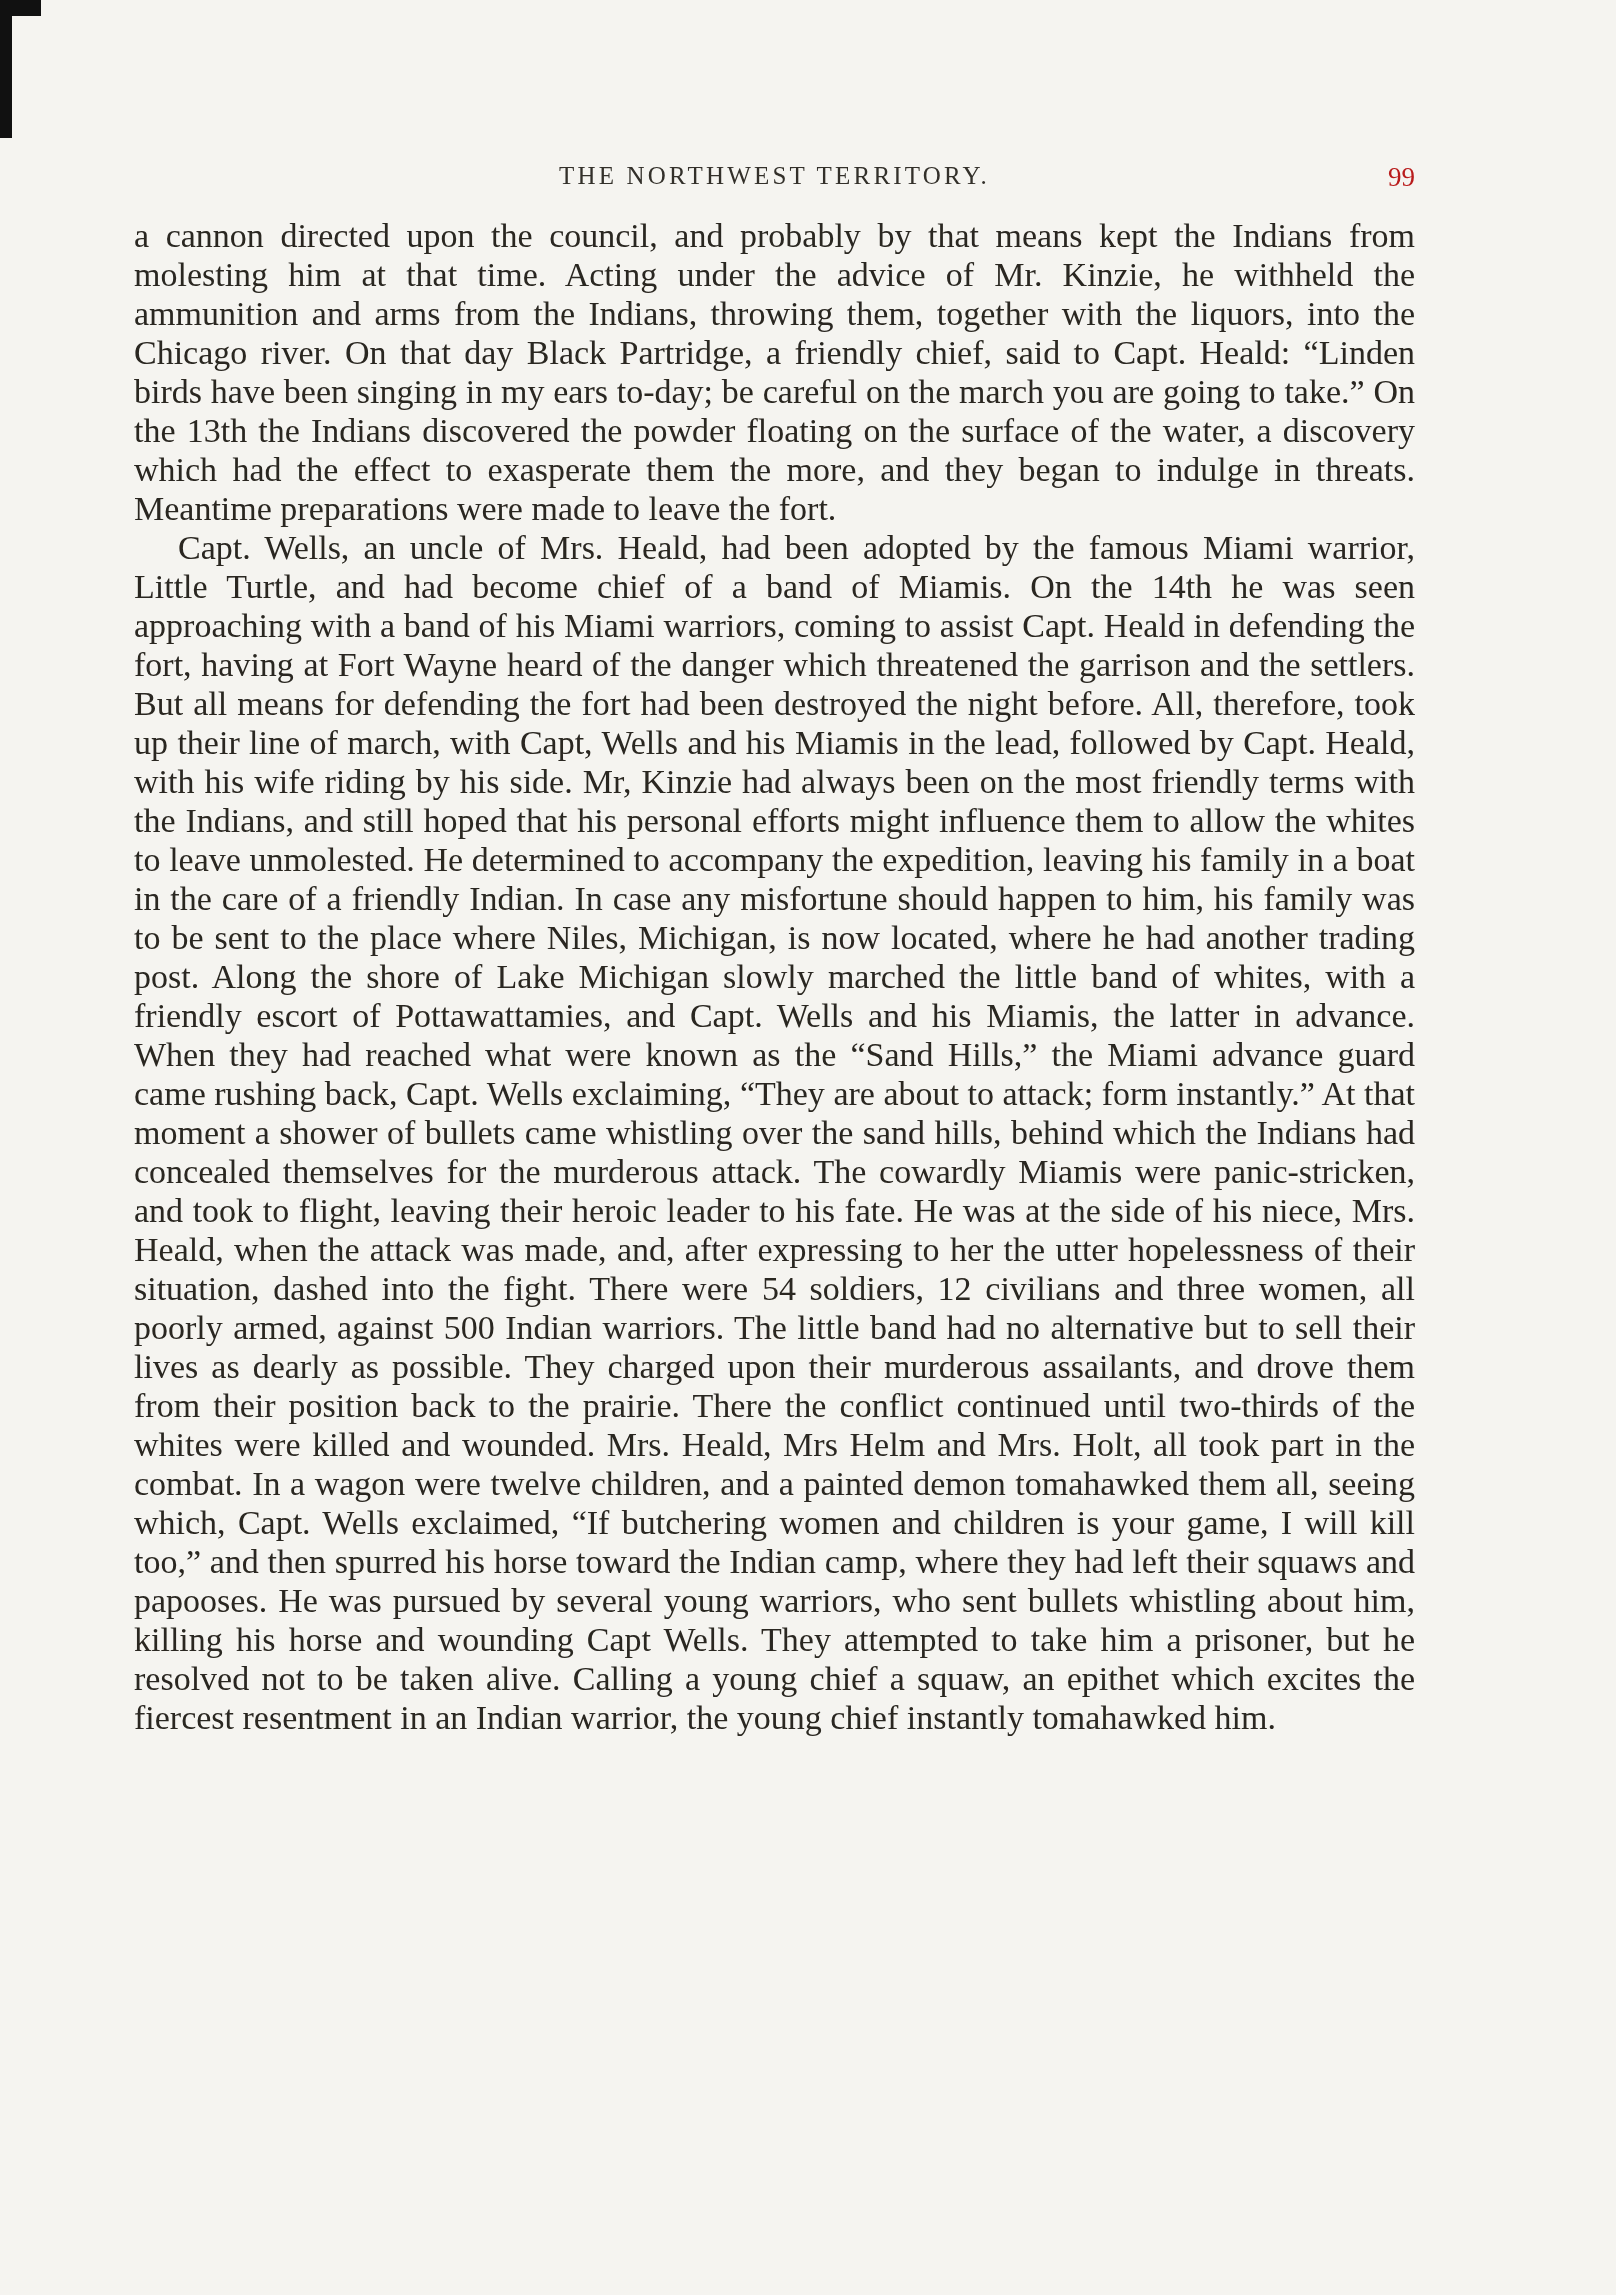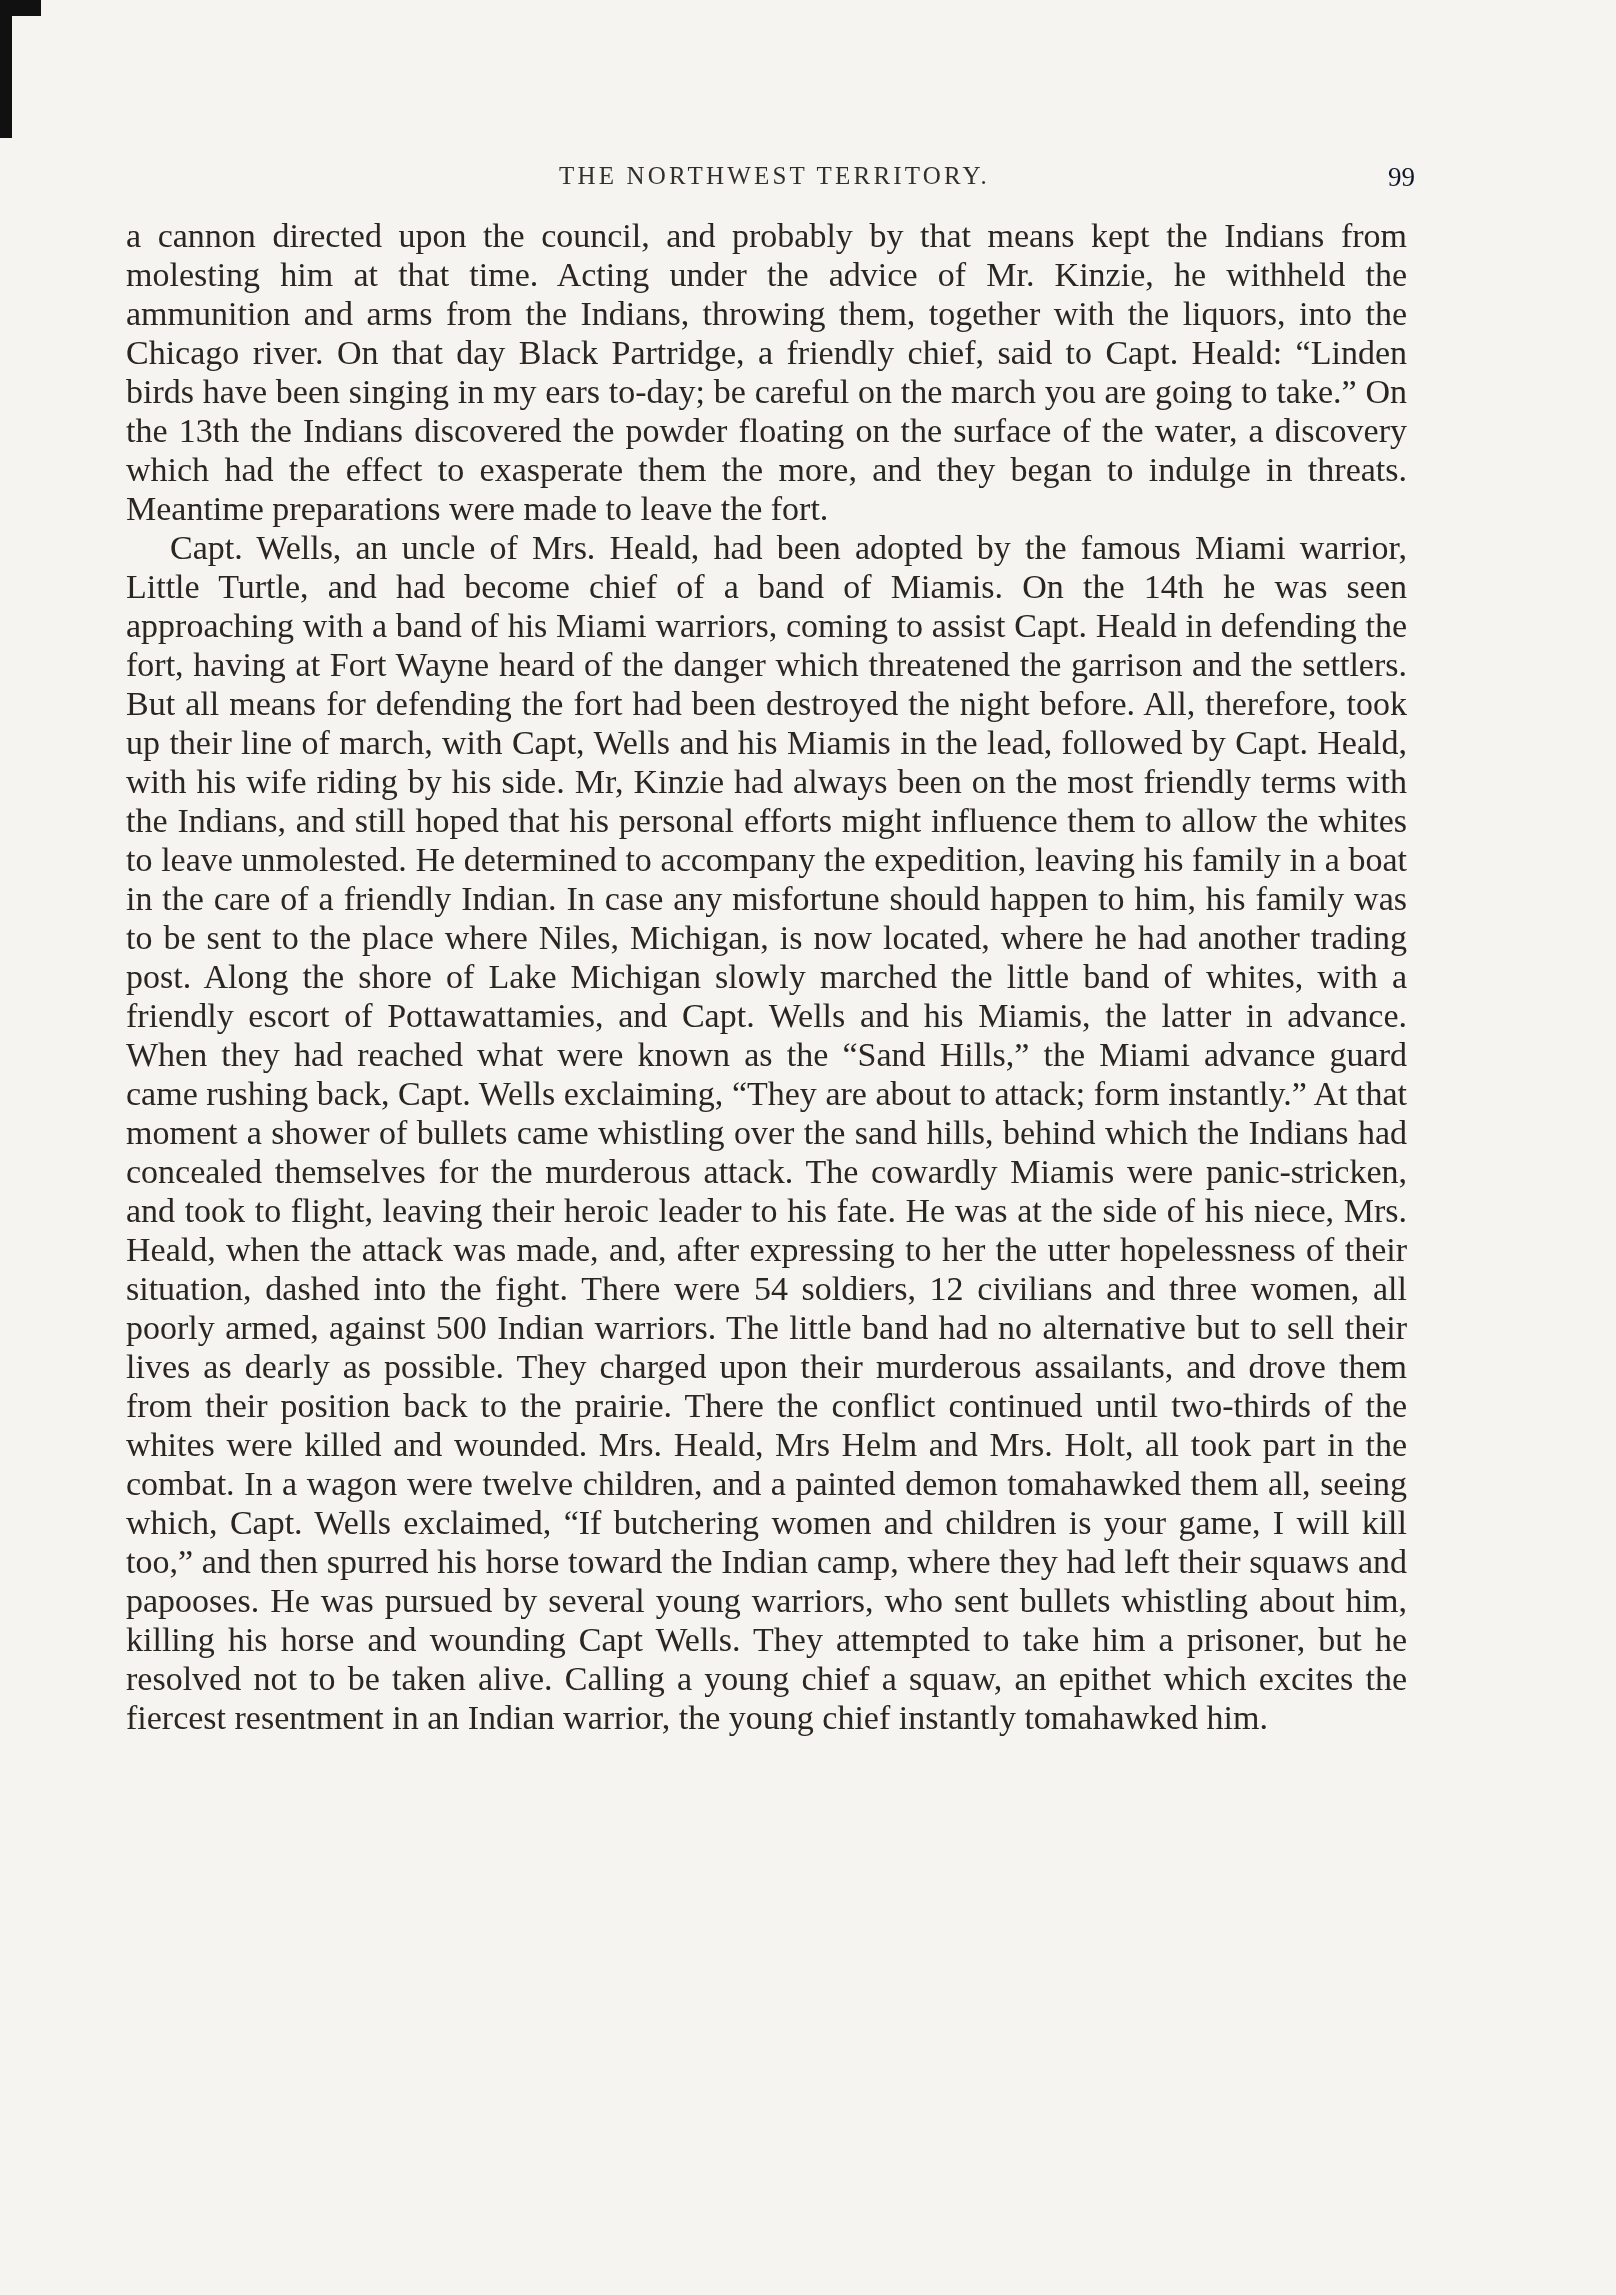--- a/index.html
+++ b/index.html
@@ -52,26 +52,26 @@
     font-size: 25px;
     letter-spacing: 3.2px;
     color: #33302a;
     white-space: nowrap;
   }
   .page-number {
     position: absolute;
     right: 0;
     top: 0;
     font-size: 27px;
-    color: #0f172a;
+    color: #b91c1c;
   }
   .body-text {
     position: absolute;
     top: 216px;
-    left: 126px;
+    left: 134px;
     width: 1281px;
     font-size: 34px;
     line-height: 39px;
     text-align: justify;
   }
   .body-text p {
     margin: 0;
     padding: 0;
   }
   .body-text p.indent {

